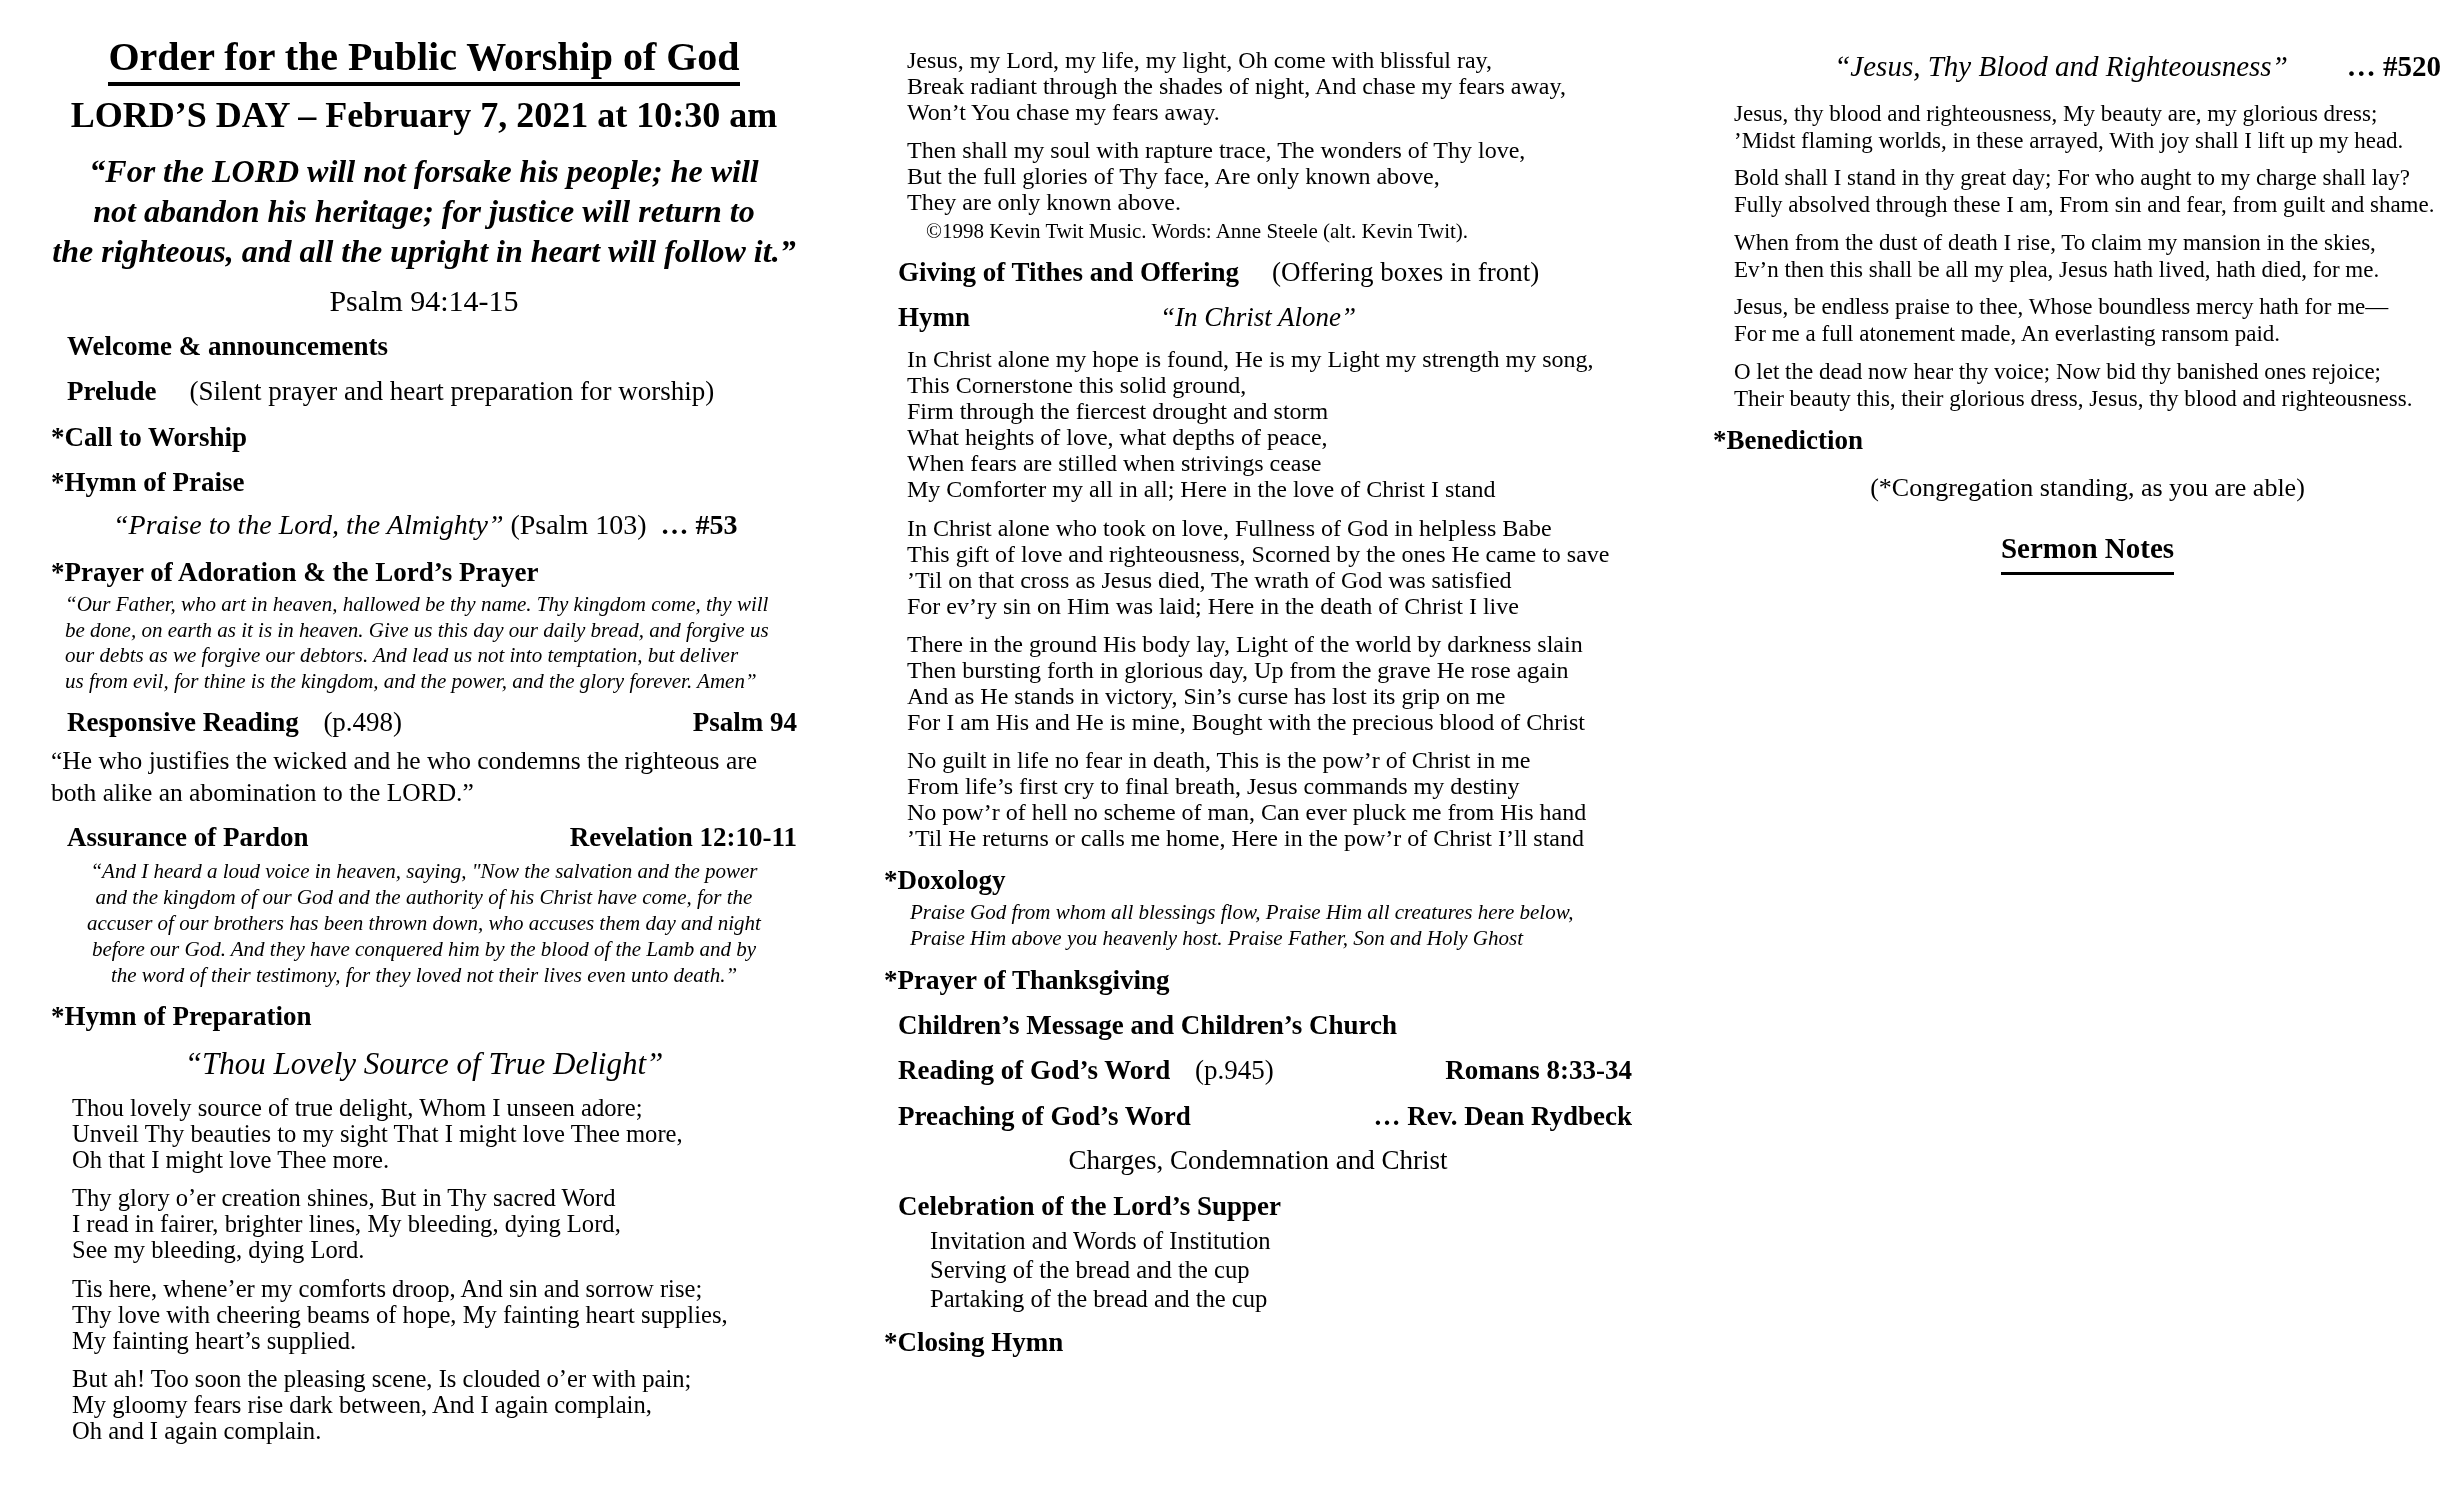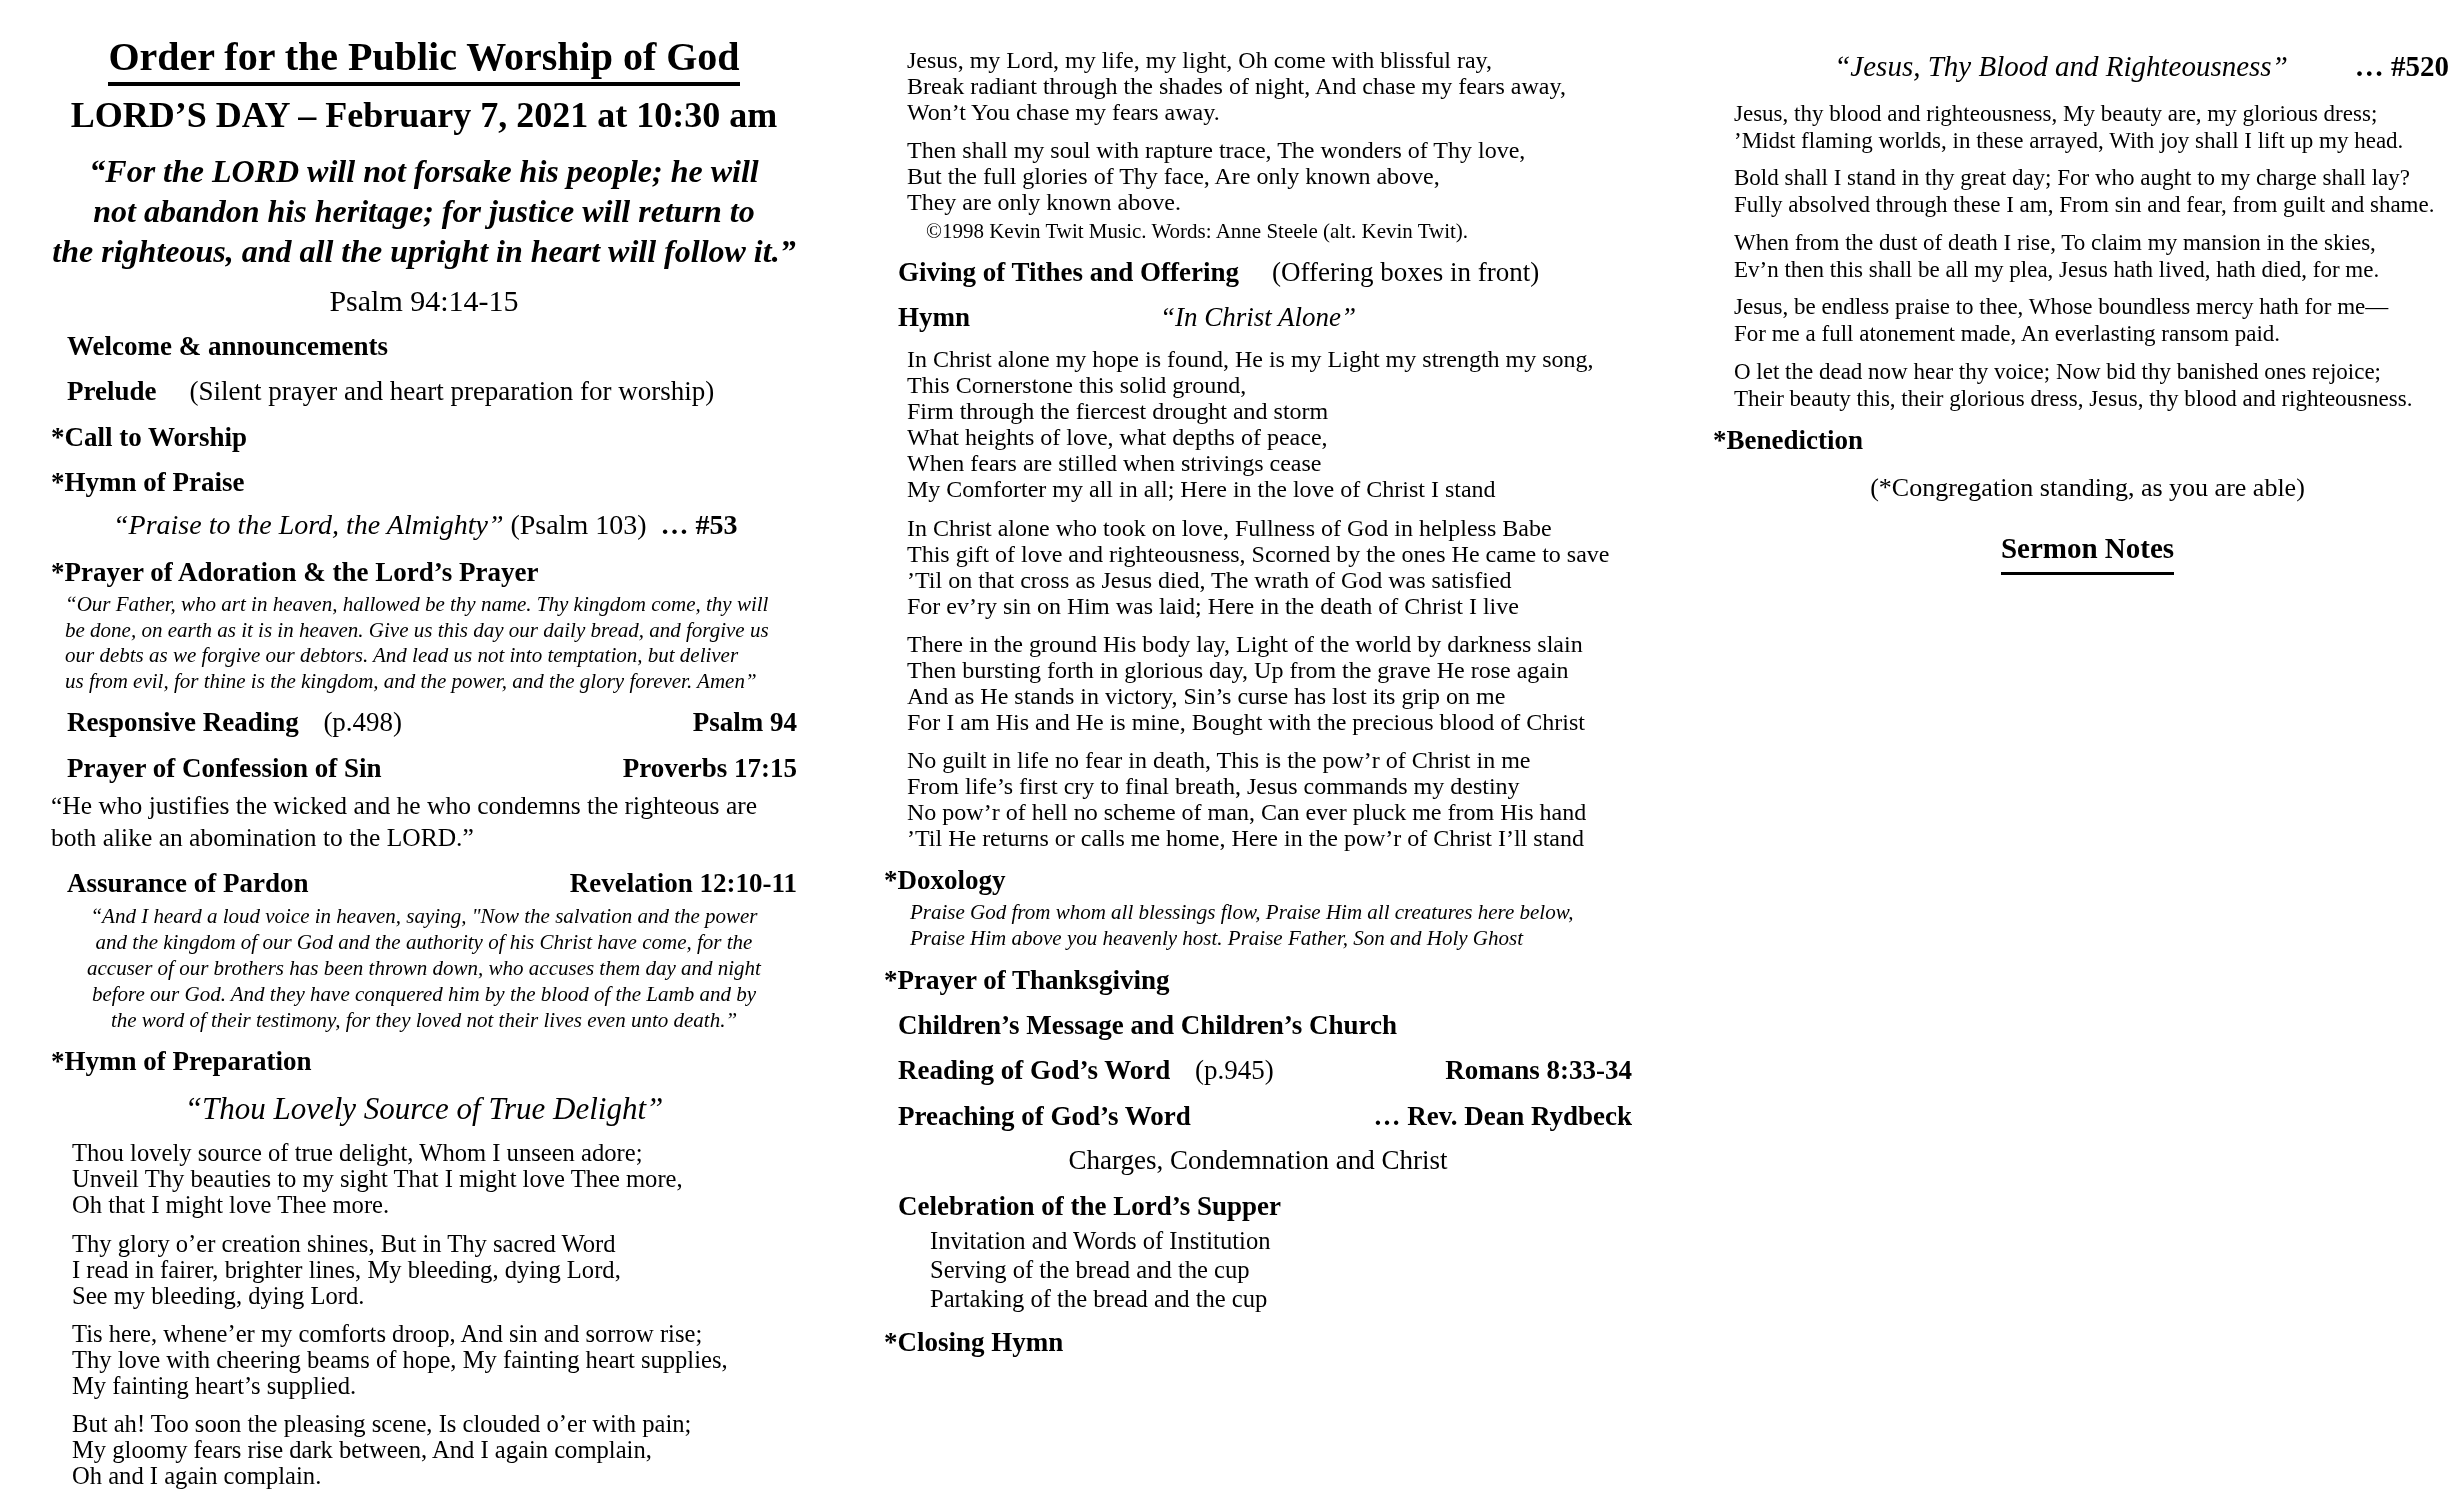--- a/index.html
+++ b/index.html
@@ -50,21 +50,21 @@
 
   .hymnrow { position:relative; }
   .hymnrow-title { position:absolute; left:0; right:0; text-align:center; font-style:italic; font-weight:normal; }
 
   .dox { font-style:italic; font-size:21px; line-height:25.5px; padding-left:26px; margin-top:3.5px; }
   .sermon-title { font-size:27px; text-align:center; margin-top:10.6px; line-height:34px; }
   .subitems { font-size:24.6px; line-height:29px; padding-left:46px; margin-top:3.5px; }
 
   .hymn-head { position:relative; height:42px; font-size:29px; line-height:39px; }
   .hh-title { position:absolute; left:0; right:53px; text-align:center; font-style:italic; }
-  .hh-num { position:absolute; right:13px; top:0; font-weight:bold; }
+  .hh-num { position:absolute; right:21px; top:0; font-weight:bold; }
 
   .standing { font-size:26px; text-align:center; margin-top:14px; line-height:33px; }
   .sermon-notes { text-align:center; margin-top:26px; font-size:29px; font-weight:bold; line-height:37px; }
   .sermon-notes span { border-bottom:3.5px solid #000; padding-bottom:8px; }
 </style>
 </head>
 <body>
 
 <main class="page">
 
@@ -100,24 +100,20 @@
         <div>be done, on earth as it is in heaven. Give us this day our daily bread, and forgive us</div>
         <div>our debts as we forgive our debtors. And lead us not into temptation, but deliver</div>
         <div>us from evil, for thine is the kingdom, and the power, and the glory forever. Amen”</div>
       </div>
 
     <div class="sec indent row">
       <span><span>Responsive Reading</span><span class="gap2">(p.498)</span></span>
       <span>Psalm 94</span>
     </div>
 
-    <div class="sec indent row">
-      <span>Prayer of Confession of Sin</span>
-      <span>Proverbs 17:15</span>
-    </div>
     <div class="conf">
         <div>“He who justifies the wicked and he who condemns the righteous are</div>
         <div>both alike an abomination to the LORD.”</div>
       </div>
 
     <div class="sec indent row">
       <span>Assurance of Pardon</span>
       <span>Revelation 12:10-11</span>
     </div>
     <div class="assur">

